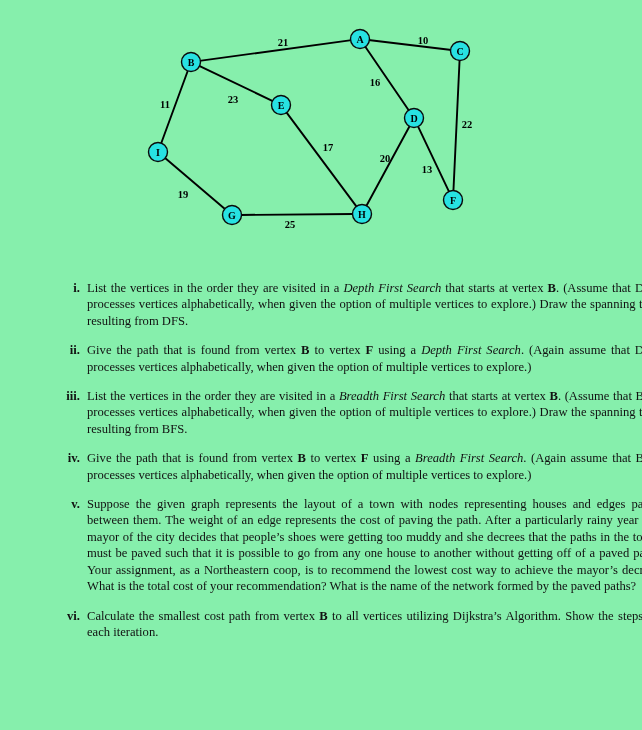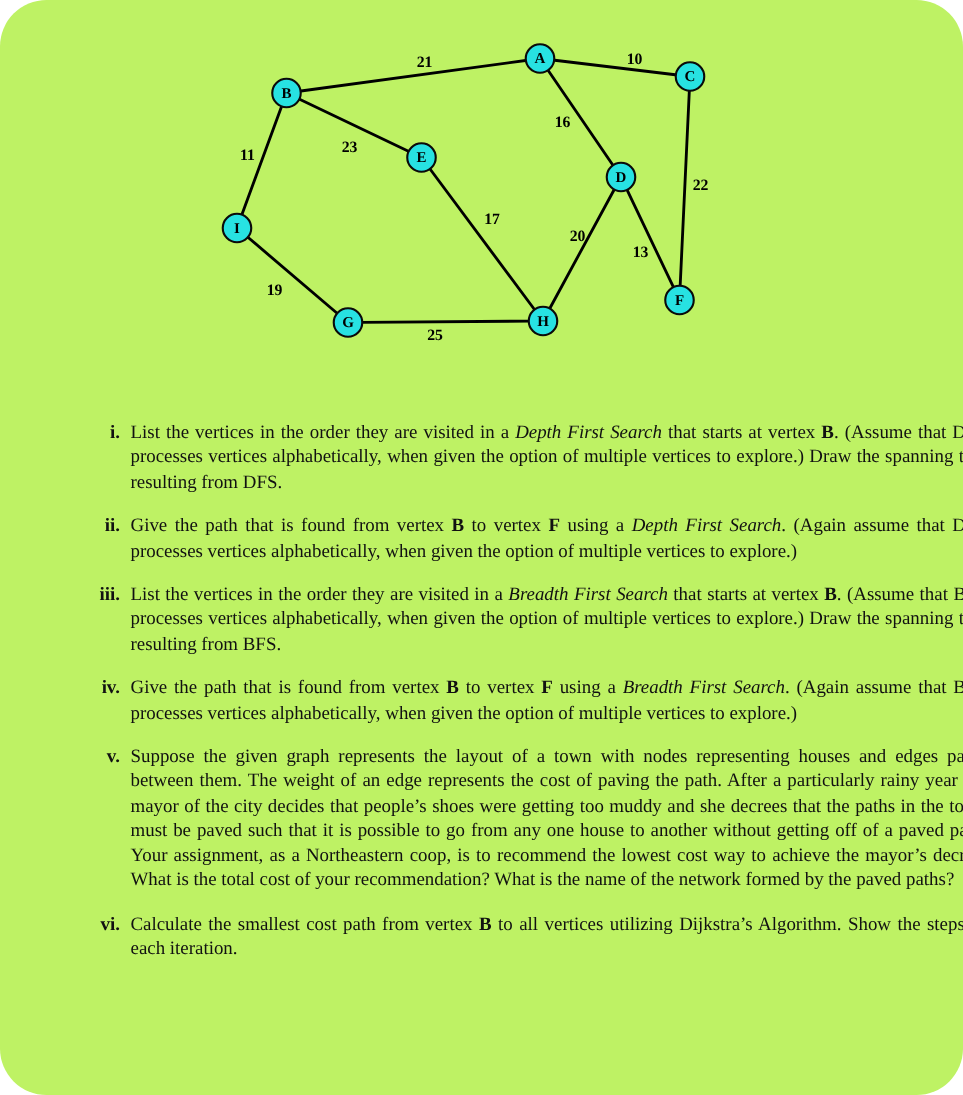--- a/index.html
+++ b/index.html
@@ -13,22 +13,21 @@
     height: 730px;
     font-family: "Liberation Serif", serif;
     color: #1a1a1a;
     overflow: hidden;
     position: relative;
   }
   #page {
     width: 642px;
     height: 730px;
     position: relative;
-    background: #bef264;
-    border-radius: 31px;
+    background: #86efac;
   }
 
   
   #figure {
     position: relative;
     width: 642px;
     height: 258px;
   }
   #graph-svg {
     position: absolute;

